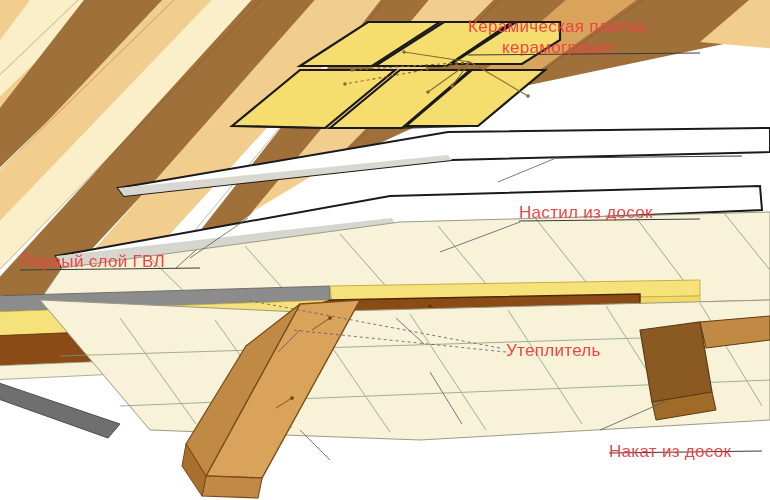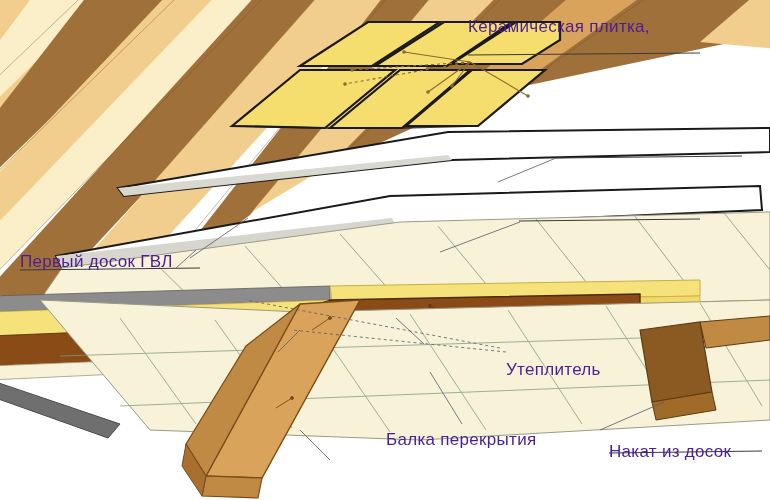--- a/index.html
+++ b/index.html
@@ -1,19 +1,19 @@
 <!DOCTYPE html>
 <html><head>
 <meta charset="utf-8">
 <style>
   html,body{margin:0;padding:0;background:#ffffff;}
   body{font-family:"Liberation Sans",sans-serif;}
   #stage{position:relative;width:770px;height:500px;overflow:hidden;background:#ffffff;}
   #art{position:absolute;left:0;top:0;width:770px;height:500px;}
-  .lbl{position:absolute;white-space:nowrap;color:#4c1d95;
+  .lbl{position:absolute;white-space:nowrap;color:#ef4444;
        font-family:"Liberation Sans",sans-serif;font-size:17px;letter-spacing:.3px;}
   .lbl.l2{line-height:21px;}
 </style>
 </head>
 <body>
 
 <div id="stage">
 
   <svg id="art" viewBox="0 0 770 500">
     <defs>
@@ -189,20 +189,21 @@
         <line x1="519" y1="221" x2="700" y2="219"></line>
         <line x1="20" y1="270" x2="200" y2="268"></line>
         <line x1="609" y1="453" x2="762" y2="451"></line>
         <line x1="468" y1="55" x2="700" y2="53"></line>
       </g>
     </g>
   </svg>
 
   <div class="lbl l2" style="left:468px;top:16px;">
     <div>Керамическая плитка,</div>
+    <div style="padding-left:34px;">керамогранит</div>
   </div>
 
-  <div class="lbl" style="left:20px;top:252px;">Первый досок ГВЛ</div>
-  <div class="lbl" style="left:506px;top:341px;margin-top:19px;">Утеплитель</div>
-  <div class="lbl" style="left:386px;top:430px;">Балка перекрытия</div>
+  <div class="lbl" style="left:519px;top:203px;">Настил из досок</div>
+  <div class="lbl" style="left:20px;top:252px;">Первый слой ГВЛ</div>
+  <div class="lbl" style="left:506px;top:341px;">Утеплитель</div>
   <div class="lbl" style="left:609px;top:442px;">Накат из досок</div>
 
 </div>
 
 </body></html>

